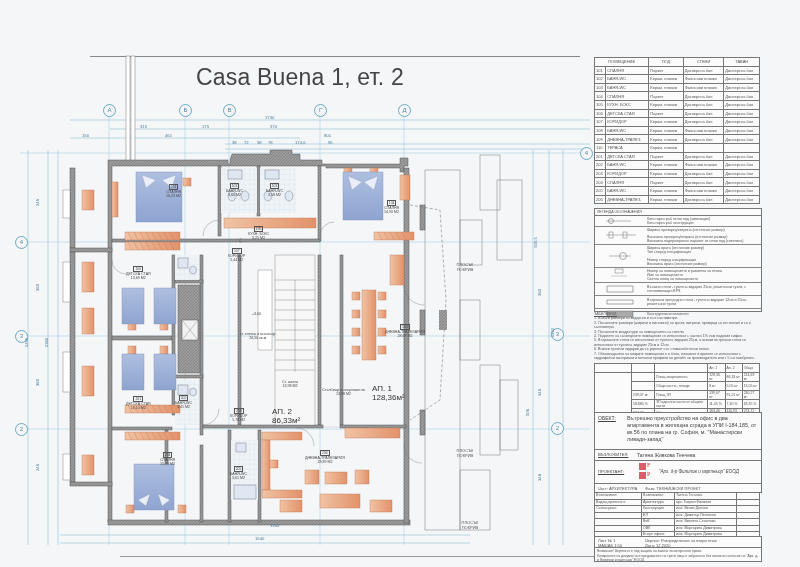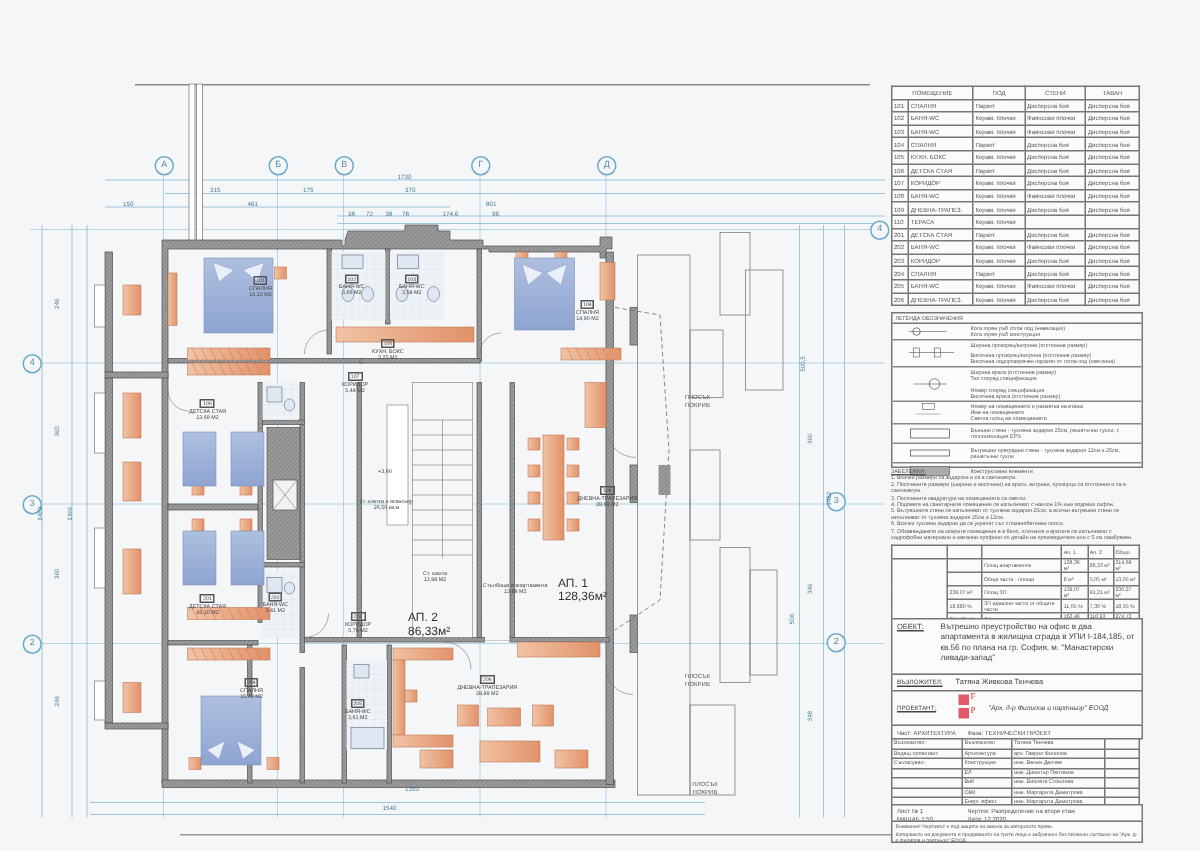--- a/index.html
+++ b/index.html
@@ -44,20 +44,21 @@
   .dim{position:absolute;font-size:4.2px;color:#4a7a99;white-space:nowrap;}
   .flat{position:absolute;font-size:4px;color:#555;text-align:center;line-height:5px;}
 </style>
 </head>
 <body>
 
 <div class="sheet">
 
   <div class="frame-top"></div>
   <div class="frame-bot"></div>
+  <div class="title">Casa Buena 1, ет. 2</div>
 
   <svg width="800" height="567">
     <defs>
       <pattern id="wallhatch" width="3" height="3" patternUnits="userSpaceOnUse">
         <rect width="3" height="3" fill="#9b9b9b"></rect>
         <path d="M0 3 L3 0" stroke="#7a7a7a" stroke-width="0.6"></path>
       </pattern>
       <pattern id="tile" width="5" height="5" patternUnits="userSpaceOnUse">
         <rect width="5" height="5" fill="#eef3f7"></rect>
         <path d="M5 0 V5 M0 5 H5" stroke="#c8d4de" stroke-width="0.3"></path>

